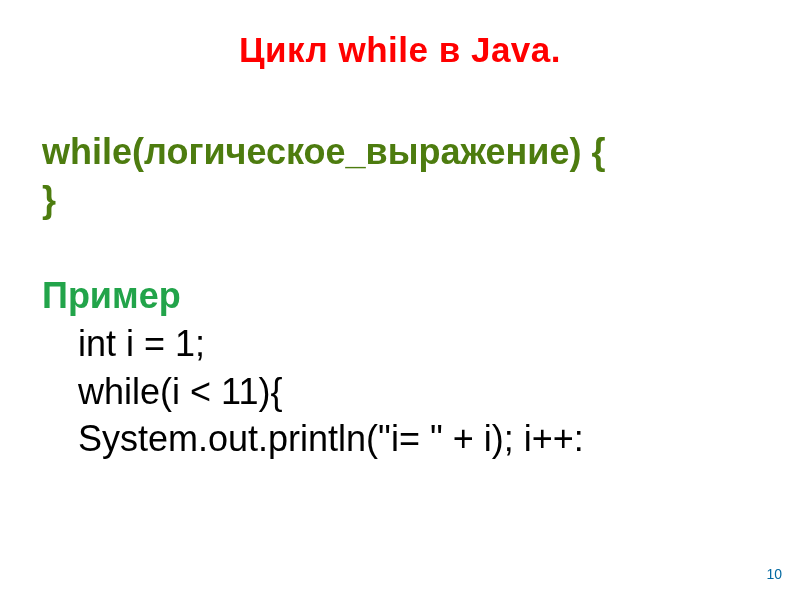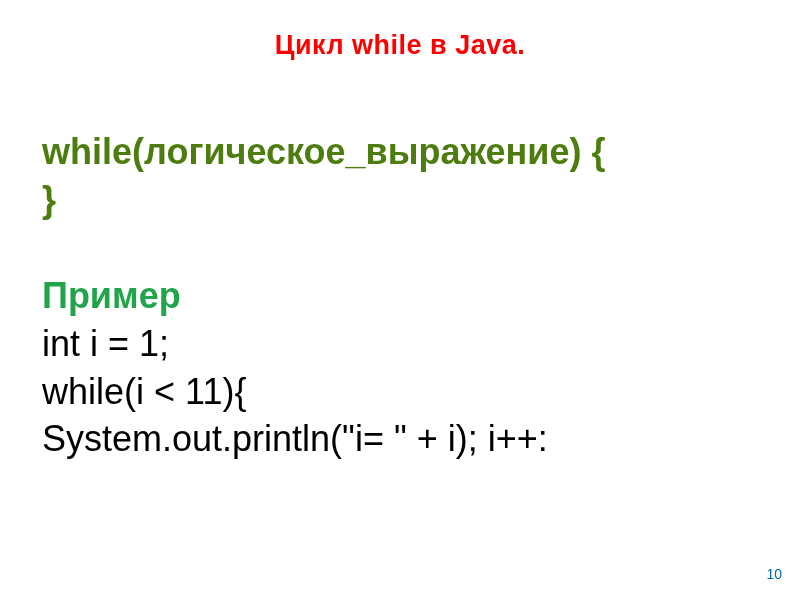--- a/index.html
+++ b/index.html
@@ -17,36 +17,36 @@
     height: 600px;
     box-sizing: border-box;
   }
   .title {
     position: absolute;
     top: 30px;
     left: 0;
     width: 800px;
     text-align: center;
     font-weight: bold;
-    font-size: 27px;
+    font-size: 35px;
     color: #ff0000;
     letter-spacing: 0.5px;
   }
   .body {
     position: absolute;
     top: 128px;
     left: 42px;
     width: 720px;
     font-size: 36px;
     font-weight: bold;
     line-height: 1.33;
   }
   .navy { color: #4d7c0f; }
   .green { color: #22a44a; font-weight: bold; }
-  .black { color: #000000; font-weight: 400; }
+  .black { color: #000000; font-weight: 400; margin-left: 36px; }
   .indent { padding-left: 36px; display: inline-block; }
   .blank-line { height: 48px; }
   .page-number {
     position: absolute;
     right: 18px;
     bottom: 18px;
     font-size: 14px;
     color: #0369a1;
     font-family: Arial, sans-serif;
   }

